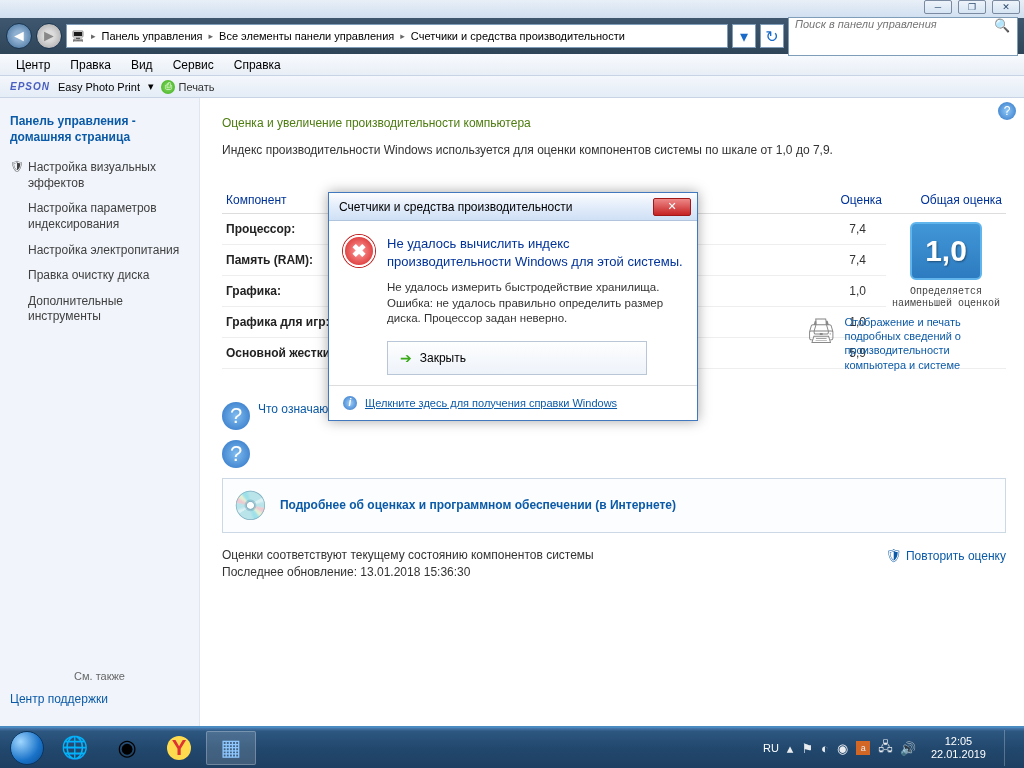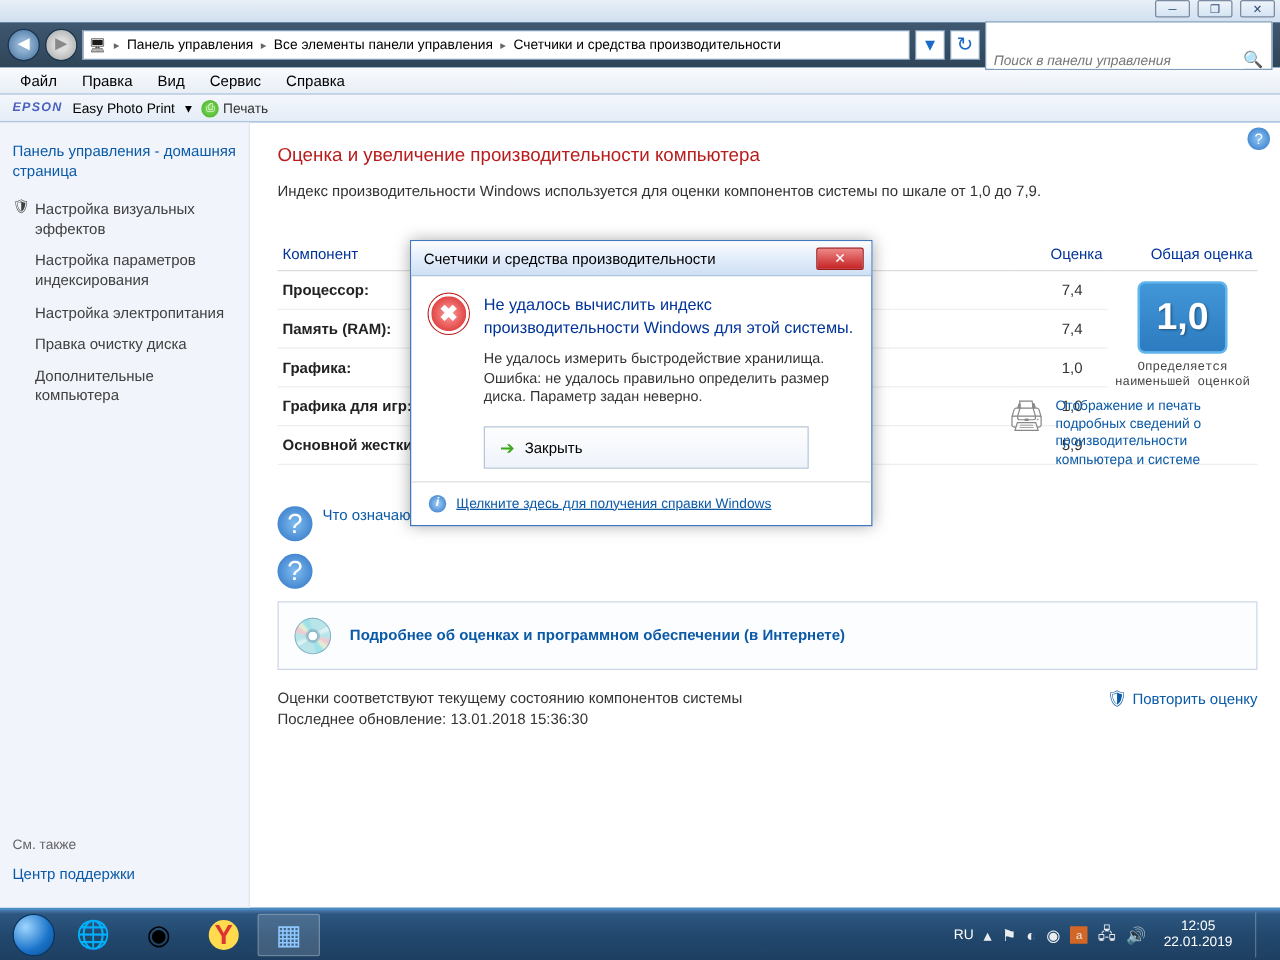--- a/index.html
+++ b/index.html
@@ -10,44 +10,44 @@
 .winbtn { width:28px; height:14px; border:1px solid #7a8aa0; border-radius:2px; background:linear-gradient(#eef3fa,#d5e4f3); font-size:9px; display:flex; align-items:center; justify-content:center; color:#2c4a6e; cursor:pointer;}
 
 
 .navbar { height: 36px; background: linear-gradient(#3f5870, #2f4558); display:flex; align-items:center; padding: 0 6px; gap:4px;}
 .navcircle{ width:26px; height:26px; border-radius:50%; background:radial-gradient(#8fb0d0 30%,#3c6b9a); border:1px solid #1a3550; display:flex; align-items:center; justify-content:center; color:#fff; }
 .navcircle.dim{ background:radial-gradient(#dcdcdc 30%,#a0a0a0); color:#888;}
 .addrbar{ flex:1; height:24px; background:#fff; border:1px solid #7f9db9; display:flex; align-items:center; font-size:11px; color:#1a1a1a; padding:0 4px; gap:6px;}
 .addrbar .crumb{ color:#000; white-space:nowrap;}
 .addrbar .sep{ color:#666; font-size:9px;}
 .refreshbox{ width:24px; height:24px; background:#fff; border:1px solid #7f9db9; display:flex; align-items:center; justify-content:center; color:#1a6bc9;}
-.searchbox{ width:230px; height:39px; background:#fff; border:1px solid #7f9db9; display:flex; align-items:flex-end; padding:0 6px;}
+.searchbox{ width:230px; height:39px; background:#fff; border:1px solid #7f9db9; display:flex; align-items:flex-start; padding:0 6px;}
 .searchbox input{ border:none; outline:none; width:100%; font-size:11px; color:#888; font-style:italic;}
 .searchbox .sicon{ color:#1669c7; font-size:13px;}
 
 
 .menubar{ height:22px; background:linear-gradient(#f9fbfe,#e8eef6); border-bottom:1px solid #c8d4e5; display:flex; align-items:center; font-size:12px; padding:0 8px; gap:4px;}
 .menubar span.m{ padding:2px 8px; cursor:default;}
 .epsonbar{ height:22px; background:linear-gradient(#f4f7fc,#e4ecf6); border-bottom:1px solid #c8d4e5; display:flex; align-items:center; font-size:11px; padding:0 10px; gap:8px;}
 .epson-logo{ color:#4a5fc0; font-weight:bold; font-size:10px; letter-spacing:1px; font-style:italic;}
 .printbtn{ display:flex; align-items:center; gap:3px; color:#333;}
 .greendot{ width:14px; height:14px; background:radial-gradient(#8de06a,#3aaa18); border-radius:50%; display:flex; align-items:center; justify-content:center; font-size:9px; color:#fff;}
 
 
 .content{ display:flex; height: 628px; background:#fff;}
 .sidebar{ width:200px; background:#f1f5fb; padding:12px 10px; font-size:12px; border-right:1px solid #e0e6ee;}
-.sidebar .home{ color:#0b5aa7; padding:4px 0 10px; line-height:1.3;}
+.sidebar .home{ color:#0b5aa7; padding:4px 0 10px; line-height:1.3;font-weight:bold;}
 .sidebar .link{ color:#404040; padding:5px 0 5px 18px; line-height:1.3; cursor:pointer; position:relative;}
 .sidebar .link::before{ content:''; position:absolute; left:0; top:6px; width:12px; height:12px; }
 .sidebar .link.shield::before{ content:'🛡'; font-size:11px; top:4px;}
-.sidebar .also{ margin-top:340px; font-size:11px; color:#666; padding-bottom:6px;}
+.sidebar .also{ margin-top:340px; font-size:11px; color:#666; padding-bottom:6px;text-align:center;}
 .sidebar .also-link{ color:#0b5aa7; font-size:12px; padding:4px 0;}
 
 .main{ flex:1; padding:18px 18px 8px 22px; position:relative; overflow:hidden;}
-.main h1{ font-size:15px; font-weight:normal; color:#b91c1c; margin-bottom:12px;}
+.main h1{ font-size:12px; font-weight:normal; color:#4d7c0f; margin-bottom:12px;}
 .intro{ font-size:12px; color:#333; line-height:1.4; margin-bottom:28px;}
 .tbl{ width:100%; font-size:12px; border-collapse:collapse;}
 .tbl th{ text-align:left; font-weight:normal; color:#003399; padding:6px 4px; border-bottom:1px solid #ddd;}
 .tbl th.r{ text-align:right;}
 .tbl td{ padding:8px 4px; border-bottom:1px solid #eee; color:#333;}
 .tbl td.score{ text-align:right; padding-right:20px;}
 .tbl .name{ font-weight:bold; color:#222;}
 .overall-cell{ width:120px; text-align:center; vertical-align:top; padding-top:8px;}
 .bigscore{ width:72px; height:58px; margin:0 auto 6px; background:linear-gradient(#4197d8,#2d7bc0); border-radius:6px; display:flex; align-items:center; justify-content:center; font-size:30px; color:#fff; font-weight:bold; text-shadow:1px 1px 2px rgba(0,0,0,.4); border:2px solid #5fb5ec;}
 .bigscore-label{ font-size:10px; color:#444; line-height:1.2;font-family:Liberation Mono, monospace;}
@@ -121,21 +121,21 @@
   </div>
   <div class="refreshbox">▾</div>
   <div class="refreshbox">↻</div>
   <div class="searchbox">
     <input placeholder="Поиск в панели управления" style="">
     <span class="sicon">🔍</span>
   </div>
 </div>
 
 <div class="menubar">
-  <span class="m">Файл</span>
+  <span class="m">Центр</span>
   <span class="m">Правка</span>
   <span class="m">Вид</span>
   <span class="m">Сервис</span>
   <span class="m">Справка</span>
 </div>
 <div class="epsonbar">
   <span class="epson-logo">EPSON</span>
   <span>Easy Photo Print</span>
   <span>▾</span>
   <span class="printbtn">
@@ -144,21 +144,21 @@
   </span>
 </div>
 
 <div class="content">
   <div class="sidebar">
     <div class="home">Панель управления - домашняя страница</div>
     <div class="link shield">Настройка визуальных эффектов</div>
     <div class="link">Настройка параметров индексирования</div>
     <div class="link">Настройка электропитания</div>
     <div class="link">Правка очистку диска</div>
-    <div class="link">Дополнительные компьютера</div>
+    <div class="link">Дополнительные инструменты</div>
     <div class="also">См. также</div>
     <div class="also-link">Центр поддержки</div>
   </div>
 
   <div class="main">
     <div class="help-top">?</div>
     <h1>Оценка и увеличение производительности компьютера</h1>
     <div class="intro">Индекс производительности Windows используется для оценки компонентов системы по шкале от 1,0 до 7,9.</div>
 
     <table class="tbl">
@@ -235,21 +235,21 @@
 <div class="modal">
   <div class="modal-title">
     <span>Счетчики и средства производительности</span>
     <div class="closebtn">✕</div>
   </div>
   <div class="modal-body">
     <div class="msg-main">
       <div class="err-icon">✖</div>
       <div class="msg-h">Не удалось вычислить индекс производительности Windows для этой системы.</div>
     </div>
-    <div class="msg-d">Не удалось измерить быстродействие хранилища. Ошибка: не удалось правильно определить размер диска. Параметр задан неверно.</div>
+    <div class="msg-d">Не удалось измерить быстродействие хранилища. Ошибка: не удалось правильно определить размер диска. Процессор задан неверно.</div>
     <div class="modal-btn">
       <span class="arrow-g">➔</span>
       <span>Закрыть</span>
     </div>
   </div>
   <div class="modal-foot">
     <div class="info-i">i</div>
     <a href="#">Щелкните здесь для получения справки Windows</a>
   </div>
 </div>

